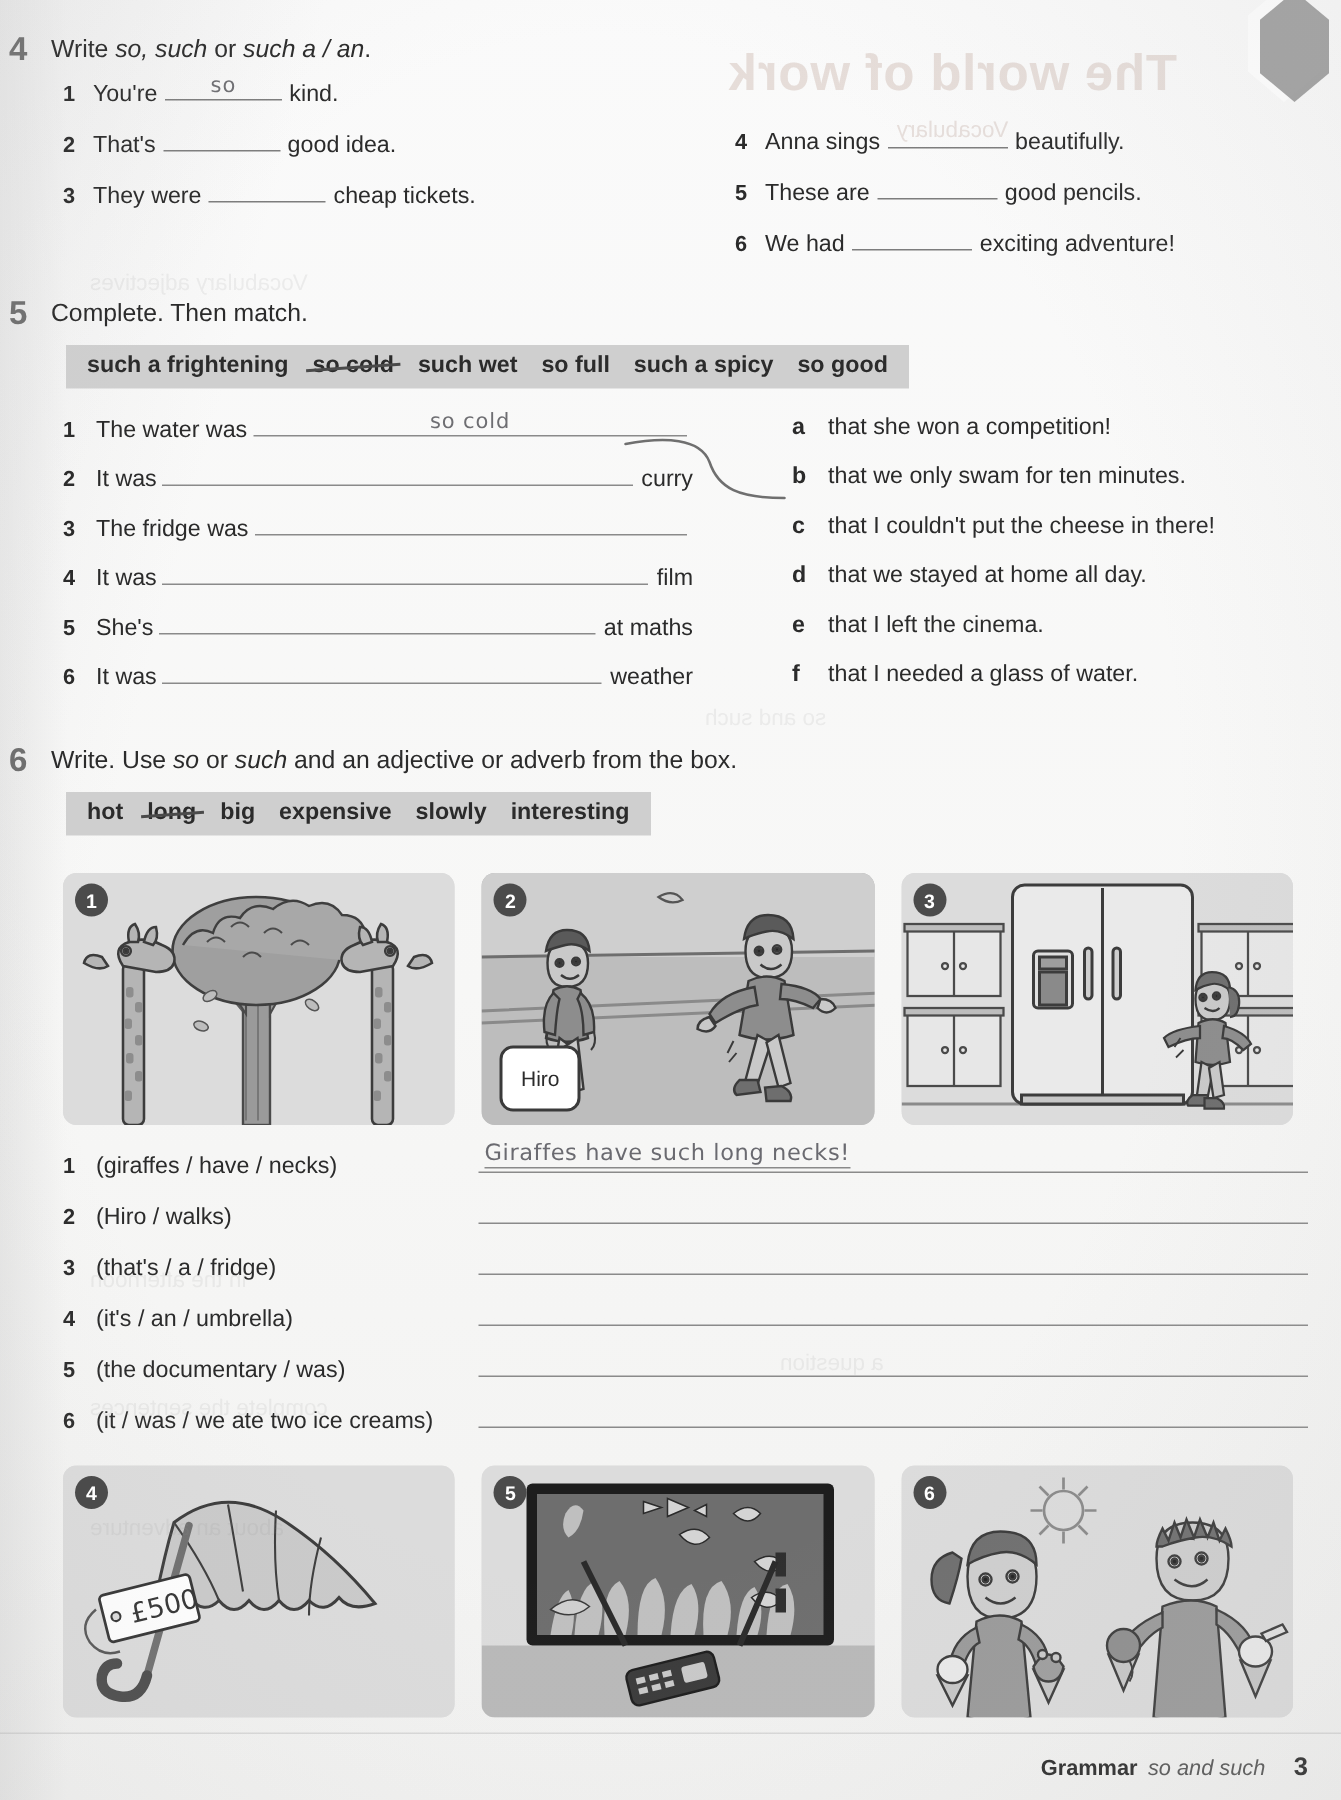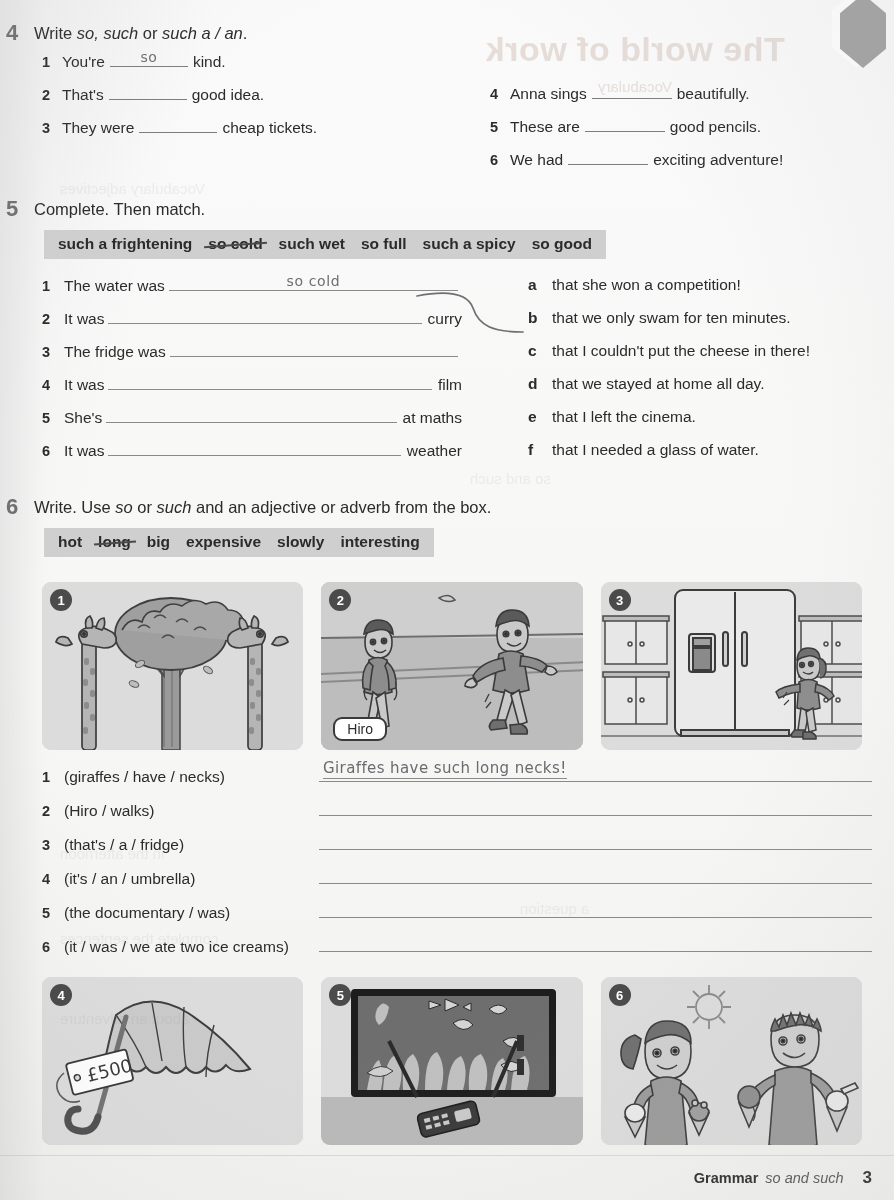--- a/index.html
+++ b/index.html
@@ -189,21 +189,21 @@
     font-weight: bold;
     display: flex; align-items: center; justify-content: center;
     z-index: 5;
   }
   .namebox {
     position: absolute;
     left: 12px; bottom: 9px;
     background: #ffffff;
     border: 2px solid #3a3a3a;
     border-radius: 9px;
-    padding: 2px 12px;
+    padding: 12px 12px;
     font-size: 14px;
     z-index: 5;
   }
 
   
   .wrow { display: flex; align-items: baseline; height: 34px; font-size: 15.5px; }
   .wrow .q-n { flex: 0 0 22px; }
   .prompt { flex: 0 0 255px; }
   .wline {
     flex: 1;

